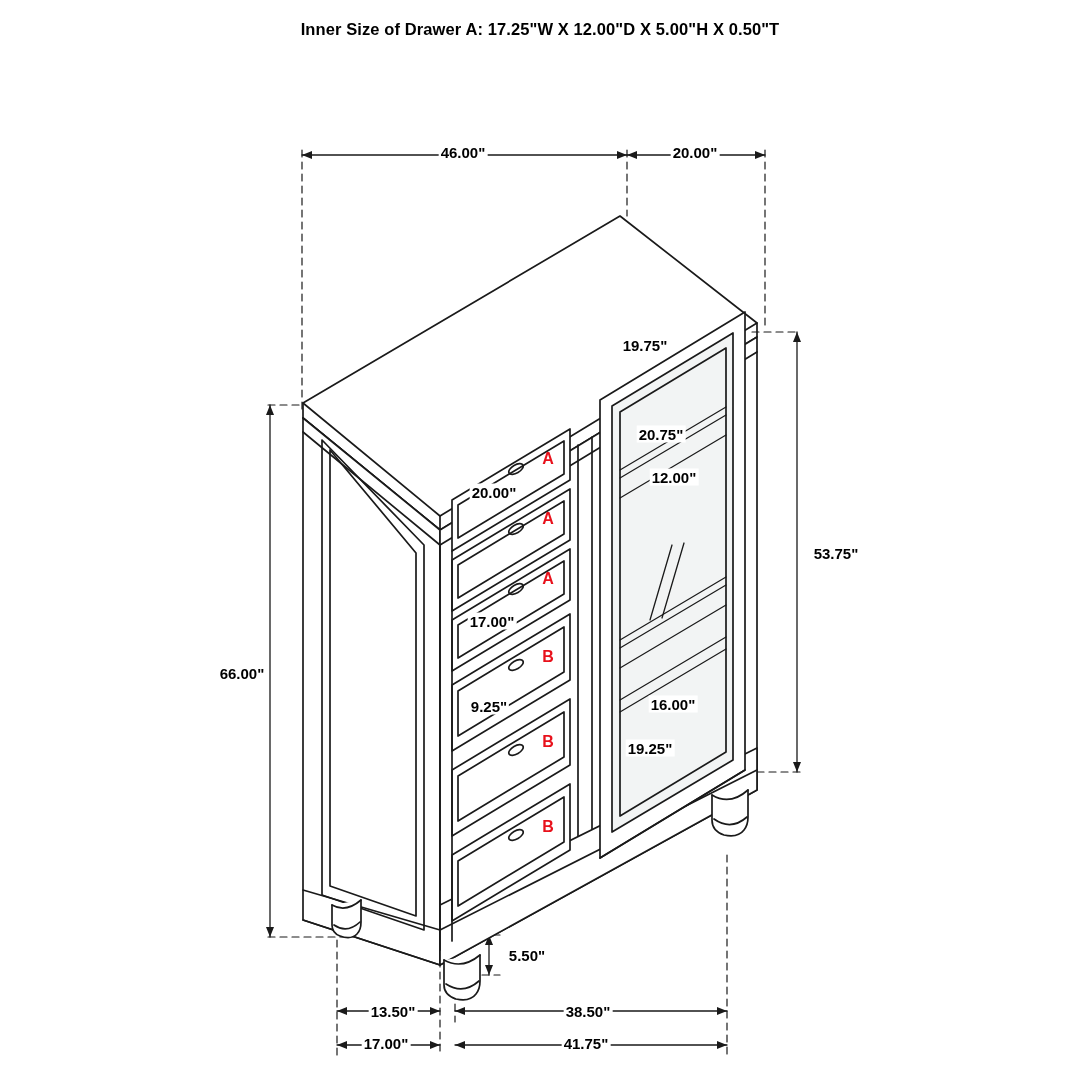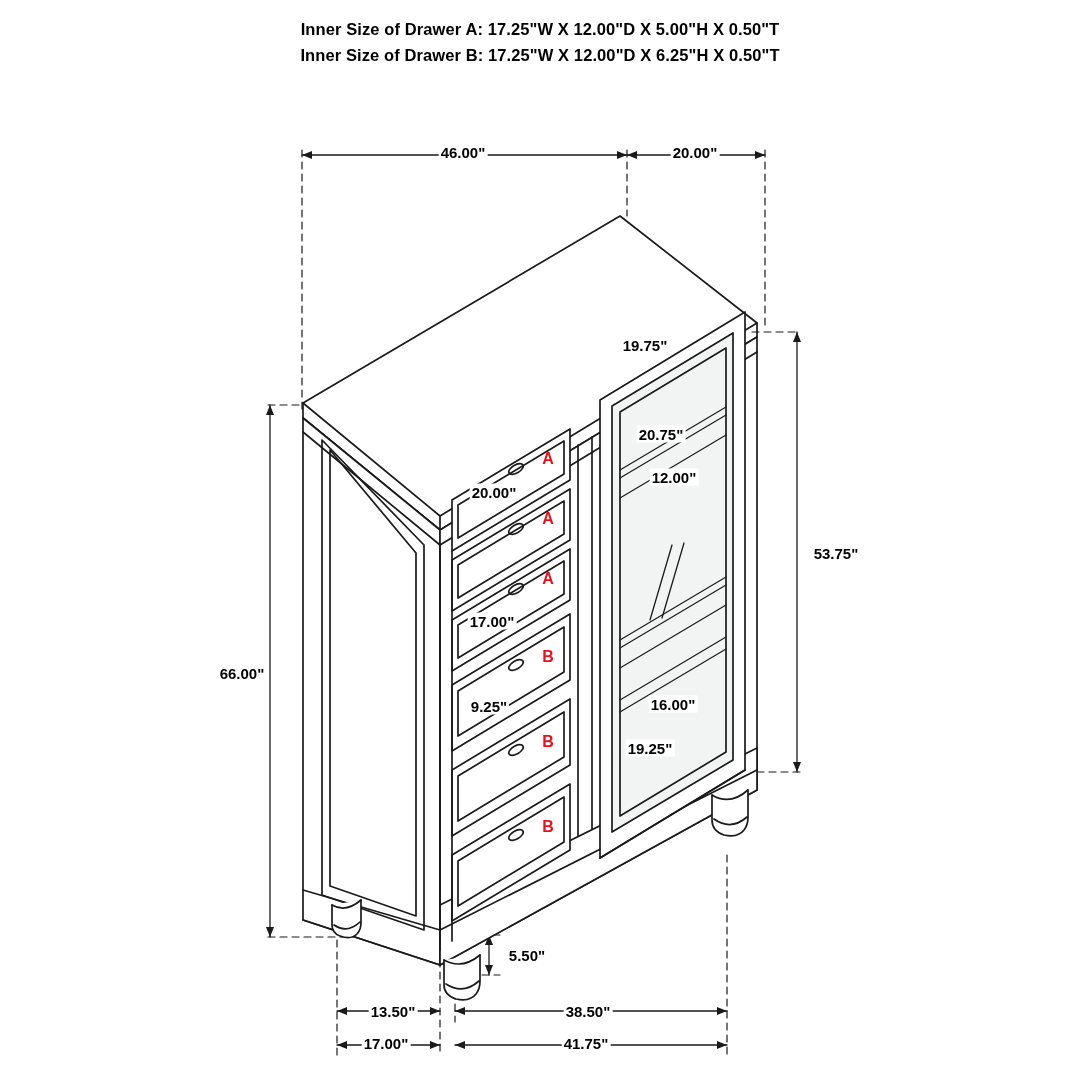--- a/index.html
+++ b/index.html
@@ -60,21 +60,20 @@
     transform: translate(-50%, -50%);
   }
 </style>
 </head>
 <body>
 
 <div id="stage">
 
   <div class="title-block">
     <div class="title-line">Inner Size of Drawer  A: 17.25"W X 12.00"D X 5.00"H X 0.50"T</div>
-    <div class="title-line">Inner Size of Drawer B: 17.25"W X 12.00"D X 6.25"H X 0.50"T</div>
   </div>
 
   <svg class="diagram" viewBox="0 0 1080 1080">
     <g fill="none" stroke="#1a1a1a" stroke-width="1.6" stroke-linejoin="round" stroke-linecap="round">
 
       <g stroke-dasharray="7,5" stroke-width="1.2">
 
         <line x1="302" y1="150" x2="302" y2="410"></line>
         <line x1="627" y1="150" x2="627" y2="216"></line>
         <line x1="765" y1="150" x2="765" y2="330"></line>

